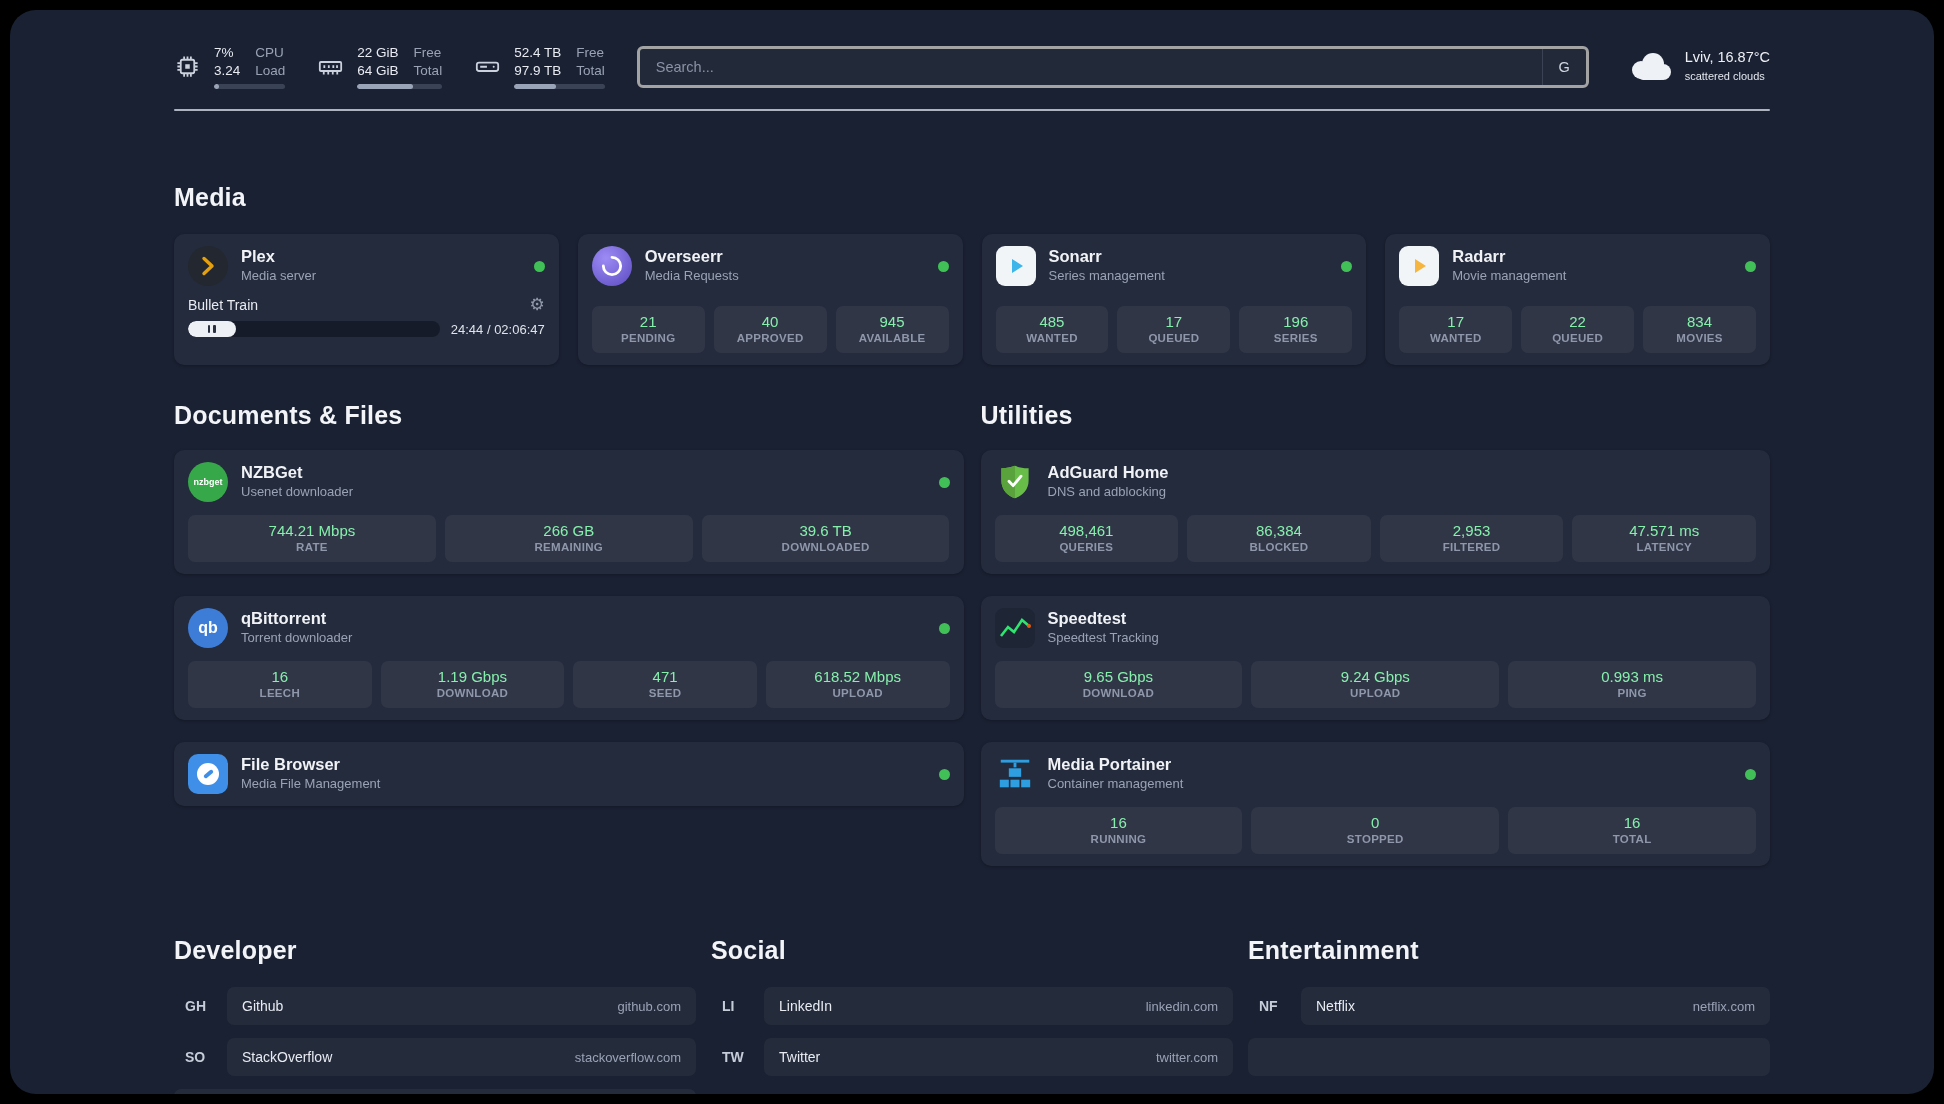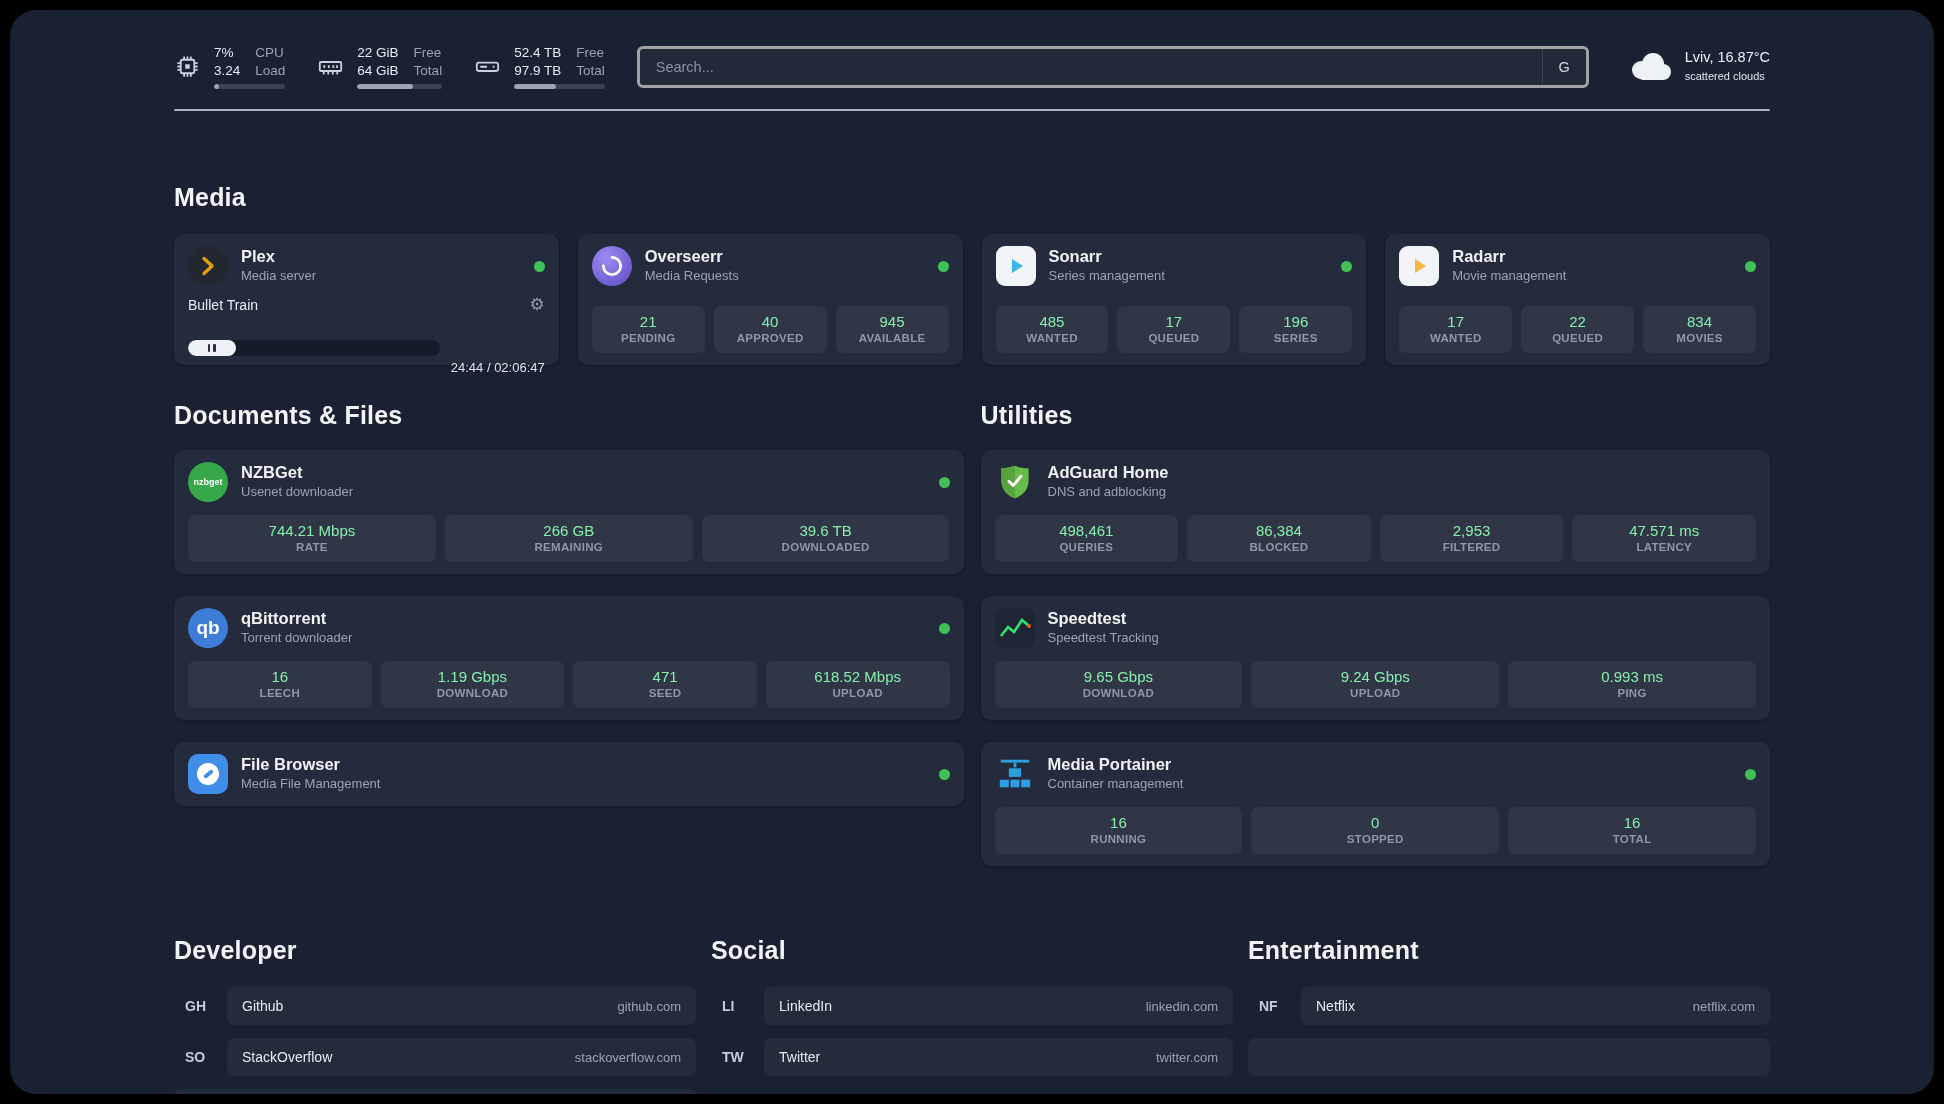--- a/index.html
+++ b/index.html
@@ -54,21 +54,21 @@
   .app-desc { font-size:13px; color:#9aa3b6; }
   .status-dot { width:11px; height:11px; border-radius:50%; background:#40c057; margin-left:auto; flex:0 0 auto; }
 
   .app-icon { width:40px; height:40px; flex:0 0 auto; display:flex; align-items:center; justify-content:center; }
   .icon-plex { background:#23272f; border-radius:50%; }
   .icon-overseerr { background:radial-gradient(circle at 35% 30%, #9d8bf5, #5b4bc0); border-radius:50%; }
   .icon-white-sq { background:#f2f5f8; border-radius:9px; }
   .icon-nzbget { background:#37a84a; border-radius:50%; }
   .icon-nzbget span { color:#fff; font-size:9px; font-weight:700; }
   .icon-qb { background:#3d7dd8; border-radius:50%; }
-  .icon-qb span { color:#fff; font-size:19px; font-weight:700; }
+  .icon-qb span { color:#fff; font-size:16px; font-weight:700; }
   .icon-fb { background:#3f8fe8; border-radius:10px; }
   .fb-inner { width:22px; height:22px; background:#fff; border-radius:50%;
     display:flex; align-items:center; justify-content:center; }
   .fb-bar { width:11px; height:4px; background:#3f8fe8; border-radius:2px; transform:rotate(-40deg); }
   .icon-speedtest { background:#1e2534; border-radius:9px; }
 
   .stats-row { display:flex; gap:9px; margin-top:auto; }
   .cardstats { margin-top:13px; }
   .stat { flex:1; background:rgba(255,255,255,.055); border-radius:7px; padding:6px 4px 7px; text-align:center; }
   .stat-value { font-size:15px; color:#86efac; line-height:19px; }
@@ -76,21 +76,21 @@
 
   
   .plex-np-row { display:flex; align-items:center; margin-top:10px; }
   .plex-np { font-size:14px; color:#e8ebf2; }
   .gear { margin-left:auto; color:#9099ab; font-size:17px; line-height:17px; }
   .plex-player-row { display:flex; align-items:center; margin-top:8px; gap:11px; }
   .plex-track { flex:1; height:16px; border-radius:8px; background:#151b29; overflow:hidden; }
   .plex-fill { height:100%; background:#edf0f5; border-radius:8px;
     display:flex; align-items:center; justify-content:center; gap:3px; }
   .pb { width:2.5px; height:8px; background:#2a3140; border-radius:1px; }
-  .plex-time { font-size:13px; color:#dfe3ea; white-space:nowrap;margin-top:39px; }
+  .plex-time { font-size:13px; color:#dfe3ea; white-space:nowrap; }
 
   
   .bookmarks { margin-top:70px; display:grid; grid-template-columns:repeat(3,1fr); gap:15px; align-items:start; }
   .bm-list { margin-top:22px; display:flex; flex-direction:column; gap:13px; }
   .bm-row { display:flex; align-items:center; height:38px; }
   .bm-abbr { width:53px; padding-left:11px; font-size:14px; font-weight:600; color:#c6ccd8; flex:0 0 auto; }
   .bm-pill { flex:1; display:flex; align-items:center; height:100%; background:#242b3b;
     border-radius:7px; padding:0 15px; }
   .bm-name { font-size:14px; color:#e8ebf2; }
   .bm-url { margin-left:auto; font-size:13px; color:#9aa3b6; }

